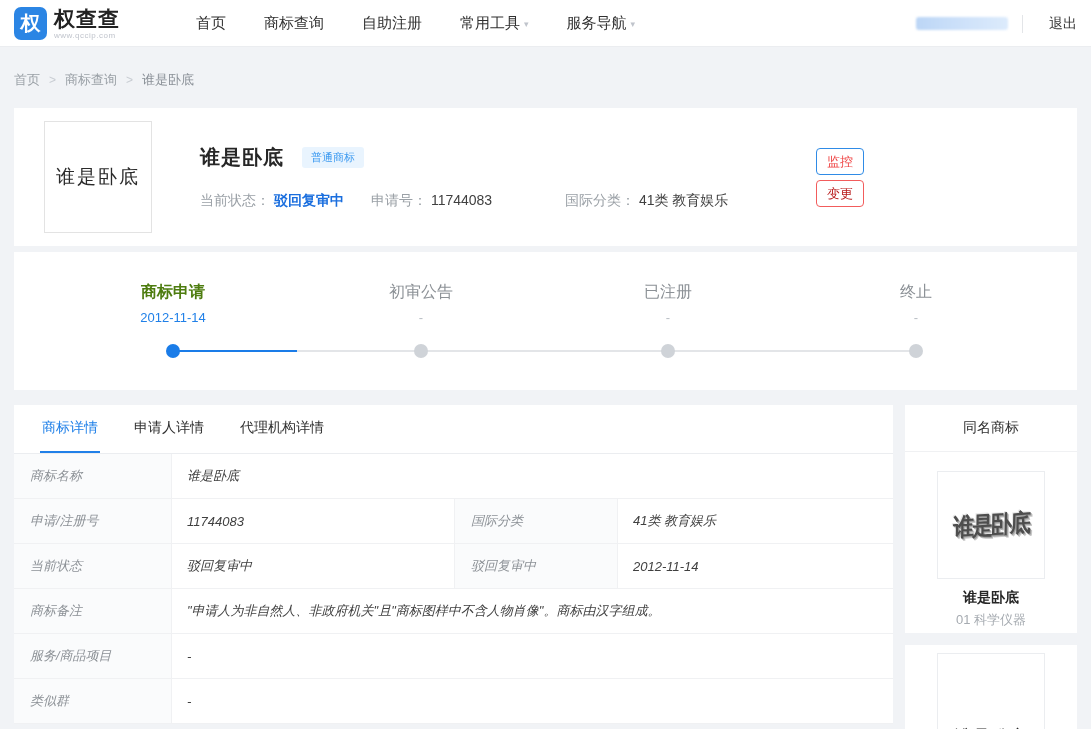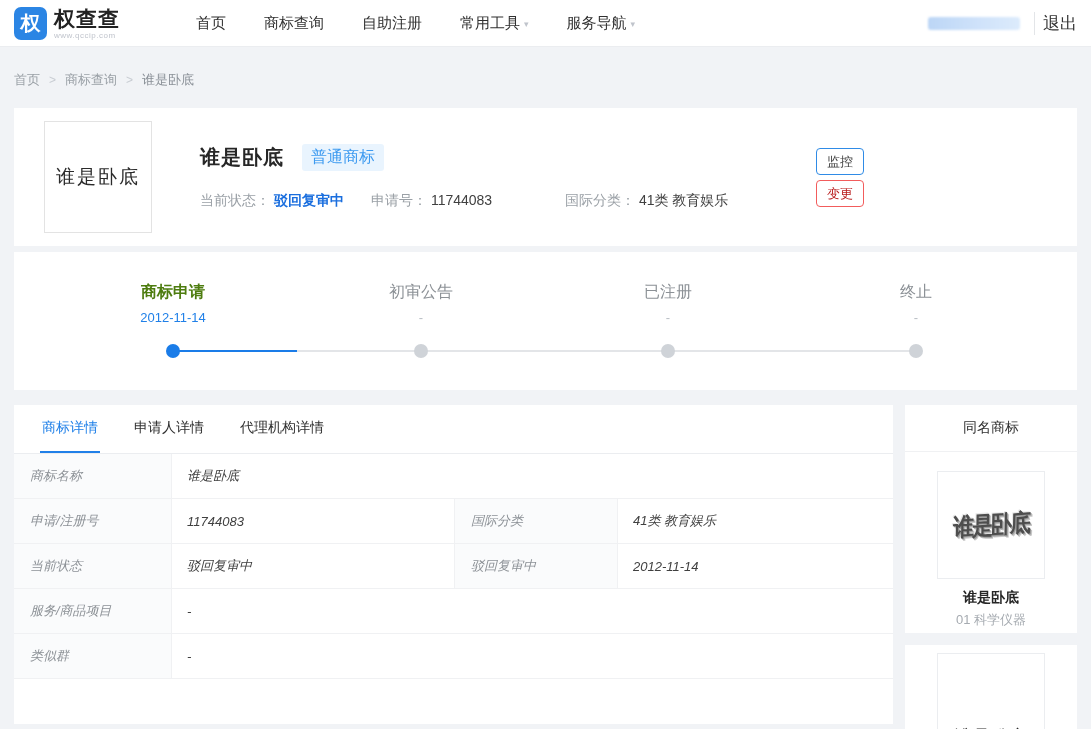--- a/index.html
+++ b/index.html
@@ -25,21 +25,21 @@
   .logo-url { font-size:8px; color:#c0c4cc; letter-spacing:.5px; }
   .nav { position:absolute; left:196px; top:0; height:47px; display:flex; align-items:center; gap:38px; }
   .nav-item { font-size:15px; color:#303030; cursor:pointer; display:flex; align-items:center; white-space:nowrap; }
   .chev { font-size:9px; color:#c0c4cc; margin-left:4px; }
   .header-right { position:absolute; right:14px; top:0; height:47px; display:flex; align-items:center; }
   .user-blur {
     width:92px; height:13px; border-radius:3px;
     background:linear-gradient(90deg,#bcd6f6,#cfe2fa 55%,#dcebfc);
     filter:blur(1.3px); margin-right:14px;
   }
-  .logout { font-size:17px; color:#333; padding-left:8px; border-left:1px solid #e3e5e8; cursor:pointer; }
+  .logout { font-size:14px; color:#333; padding-left:26px; border-left:1px solid #e3e5e8; cursor:pointer; }
 
   
   .breadcrumb { position:absolute; left:14px; top:71px; display:flex; align-items:center; gap:9px; font-size:13px; color:#9aa0a6; }
   .crumb { cursor:pointer; }
   .crumb-sep { color:#c8ccd2; font-size:12px; }
   .crumb-last { color:#8a9097; }
 
   
   .card { position:absolute; background:#fff; }
   .card-summary { left:14px; top:108px; width:1063px; height:138px; }
@@ -50,33 +50,33 @@
 
   
   .tm-imgbox {
     position:absolute; left:30px; top:13px; width:108px; height:112px;
     border:1px solid #e3e3e3; display:flex; align-items:center; justify-content:center;
   }
   .tm-imgtext { font-family:"Liberation Serif","DejaVu Serif",serif; font-size:19px; color:#2b2b2b; letter-spacing:2px; }
   .tm-titlerow { position:absolute; left:186px; top:36px; display:flex; align-items:center; }
   .tm-title { font-size:20px; font-weight:bold; color:#262626; letter-spacing:1px; }
   .tm-badge {
-    margin-left:18px; background:#e9f4fe; color:#3d9af0; font-size:16px;
+    margin-left:18px; background:#e9f4fe; color:#3d9af0; font-size:11px;
     padding:3px 9px; border-radius:3px;
   }
   .tm-inforow { position:absolute; left:186px; top:84px; width:600px; font-size:14px; }
   .info-label { color:#9aa0a6; }
   .info-status { color:#1a6ede; font-weight:bold; cursor:pointer; }
   .info-val { color:#404040; }
   .ig-status { position:absolute; left:0; top:0; white-space:nowrap; }
   .ig-appno { position:absolute; left:171px; top:0; white-space:nowrap; }
   .ig-class { position:absolute; left:365px; top:0; white-space:nowrap; }
   .btn { position:absolute; left:802px; width:48px; height:27px; border-radius:4px; background:#fff;
          font-size:13px; cursor:pointer; display:flex; align-items:center; justify-content:center; }
-  .btn-monitor { top:40px; border:1px solid #2f8be6; color:#404040;text-align:right; }
+  .btn-monitor { top:40px; border:1px solid #2f8be6; color:#ef4444;text-align:right; }
   .btn-change { top:72px; border:1px solid #f25c5c; color:#b91c1c; }
 
   
   .tl-track { position:absolute; left:159px; top:98px; width:743px; height:2px; background:#e3e5e8; }
   .tl-track-active { position:absolute; left:159px; top:98px; width:124px; height:2px; background:#1a7ce8; }
   .tl-step { position:absolute; top:0; width:160px; margin-left:-80px; text-align:center; }
   .tl-label { position:absolute; top:30px; width:100%; font-size:16px; color:#8c9196; }
   .tl-date { position:absolute; top:58px; width:100%; font-size:13px; color:#b9bec4; }
   .tl-dot { position:absolute; top:92px; left:50%; margin-left:-7px; width:14px; height:14px; border-radius:50%; background:#cfd3d8; }
   .tl-step.active .tl-label { color:#4d7c0f; font-weight:bold; }
@@ -226,20 +226,24 @@
     <div class="tlabel l2">国际分类</div>
     <div class="tvalue">41类 教育娱乐</div>
   </div>
   <div class="trow">
     <div class="tlabel">当前状态</div>
     <div class="tvalue v1">驳回复审中</div>
     <div class="tlabel l2">驳回复审中</div>
     <div class="tvalue">2012-11-14</div>
   </div>
   <div class="trow">
+    <div class="tlabel">商标备注</div>
+    <div class="tvalue">"申请人为非自然人、非政府机关"且"商标图样中不含人物肖像"。商标由汉字组成。</div>
+  </div>
+  <div class="trow">
     <div class="tlabel">服务/商品项目</div>
     <div class="tvalue">-</div>
   </div>
   <div class="trow">
     <div class="tlabel">类似群</div>
     <div class="tvalue">-</div>
   </div>
 </div>
 
 <div class="card card-side-a">

